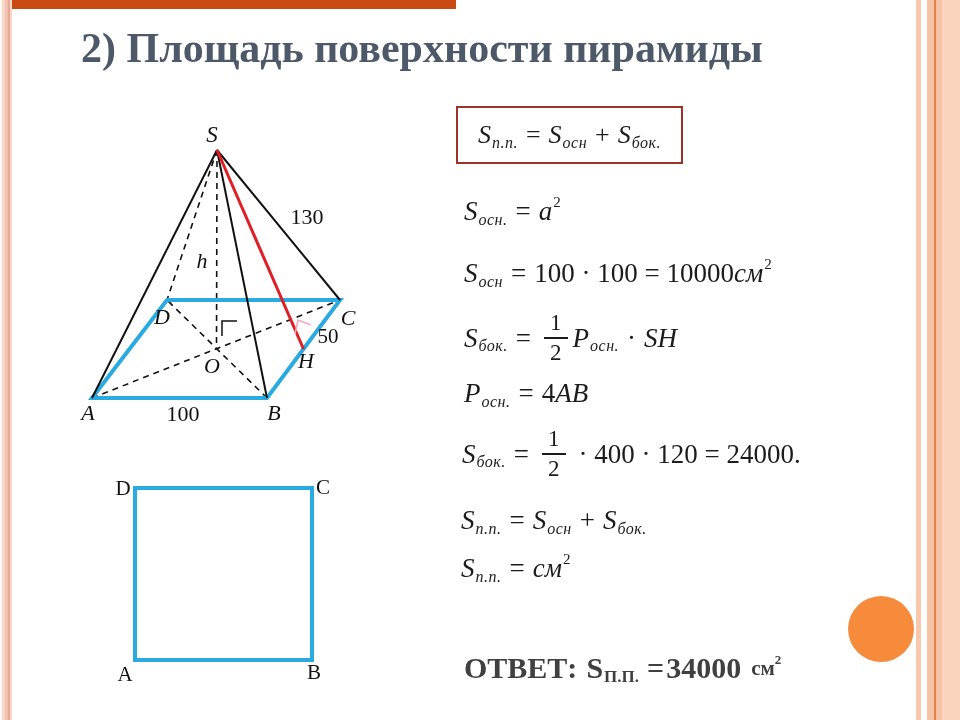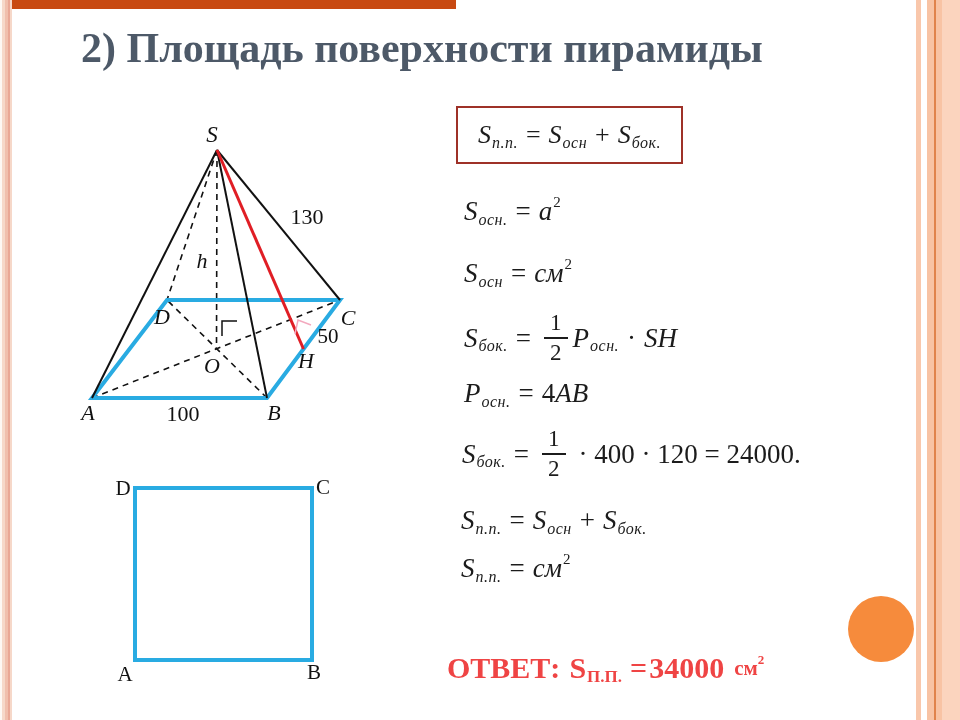--- a/index.html
+++ b/index.html
@@ -33,22 +33,22 @@
     transform:translateY(8px); letter-spacing:0.5px; margin-left:1px; }
   .op { margin:0 8px; }
   .mlg { margin-left:8px; }
   .frac { display:inline-flex; flex-direction:column; align-items:center;
     font-size:23px; line-height:1.15; margin:0 5px; }
   .frac .num { padding:0 6px 1px; border-bottom:2px solid #1C1C1C; }
   .frac .den { padding-top:1px; }
   .sp { display:inline-block; font-size:15px; transform:translateY(-9px); margin-left:1px; }
 
   
-  .answer { position:absolute; left:447px; top:651px; display:flex; align-items:center;
-    color:#ef4444; font-weight:bold; font-size:30px; white-space:pre; }
+  .answer { position:absolute; left:464px; top:651px; display:flex; align-items:center;
+    color:#404040; font-weight:bold; font-size:30px; white-space:pre; }
   .answer .sb2 { display:inline-block; font-size:17px; font-weight:bold; font-style:normal;
     transform:translateY(9px); margin-left:1px; }
   .answer .unit { font-size:21px; margin-left:10px; }
   .answer .usup { display:inline-block; font-size:13px; transform:translateY(-8px); }
   .answer .val { margin-left:2px; }
   .answer .aeq { margin-left:8px; }
 
   
   .fig { position:absolute; }
   svg text { font-family:"Liberation Serif", serif; fill:#111111; }
@@ -115,20 +115,21 @@
 
   <div class="fx" style="left:464px; top:196px;">
     <span class="it">S</span><span class="sb">осн.</span>
     <span class="op">=</span>
     <span class="it">a</span><span class="sp">2</span>
   </div>
 
   <div class="fx" style="left:464px; top:258px;">
     <span class="it">S</span><span class="sb">осн</span>
     <span class="op">=</span>
+    <span>100 · 100 = 10000</span>
     <span class="it">см</span><span class="sp">2</span>
   </div>
 
   <div class="fx" style="left:464px; top:308px; height:60px;">
     <span class="it">S</span><span class="sb">бок.</span>
     <span class="op">=</span>
     <span class="frac"><span class="num">1</span><span class="den">2</span></span>
     <span class="it">P</span><span class="sb">осн.</span>
     <span class="op">·</span>
     <span class="it">SH</span>

